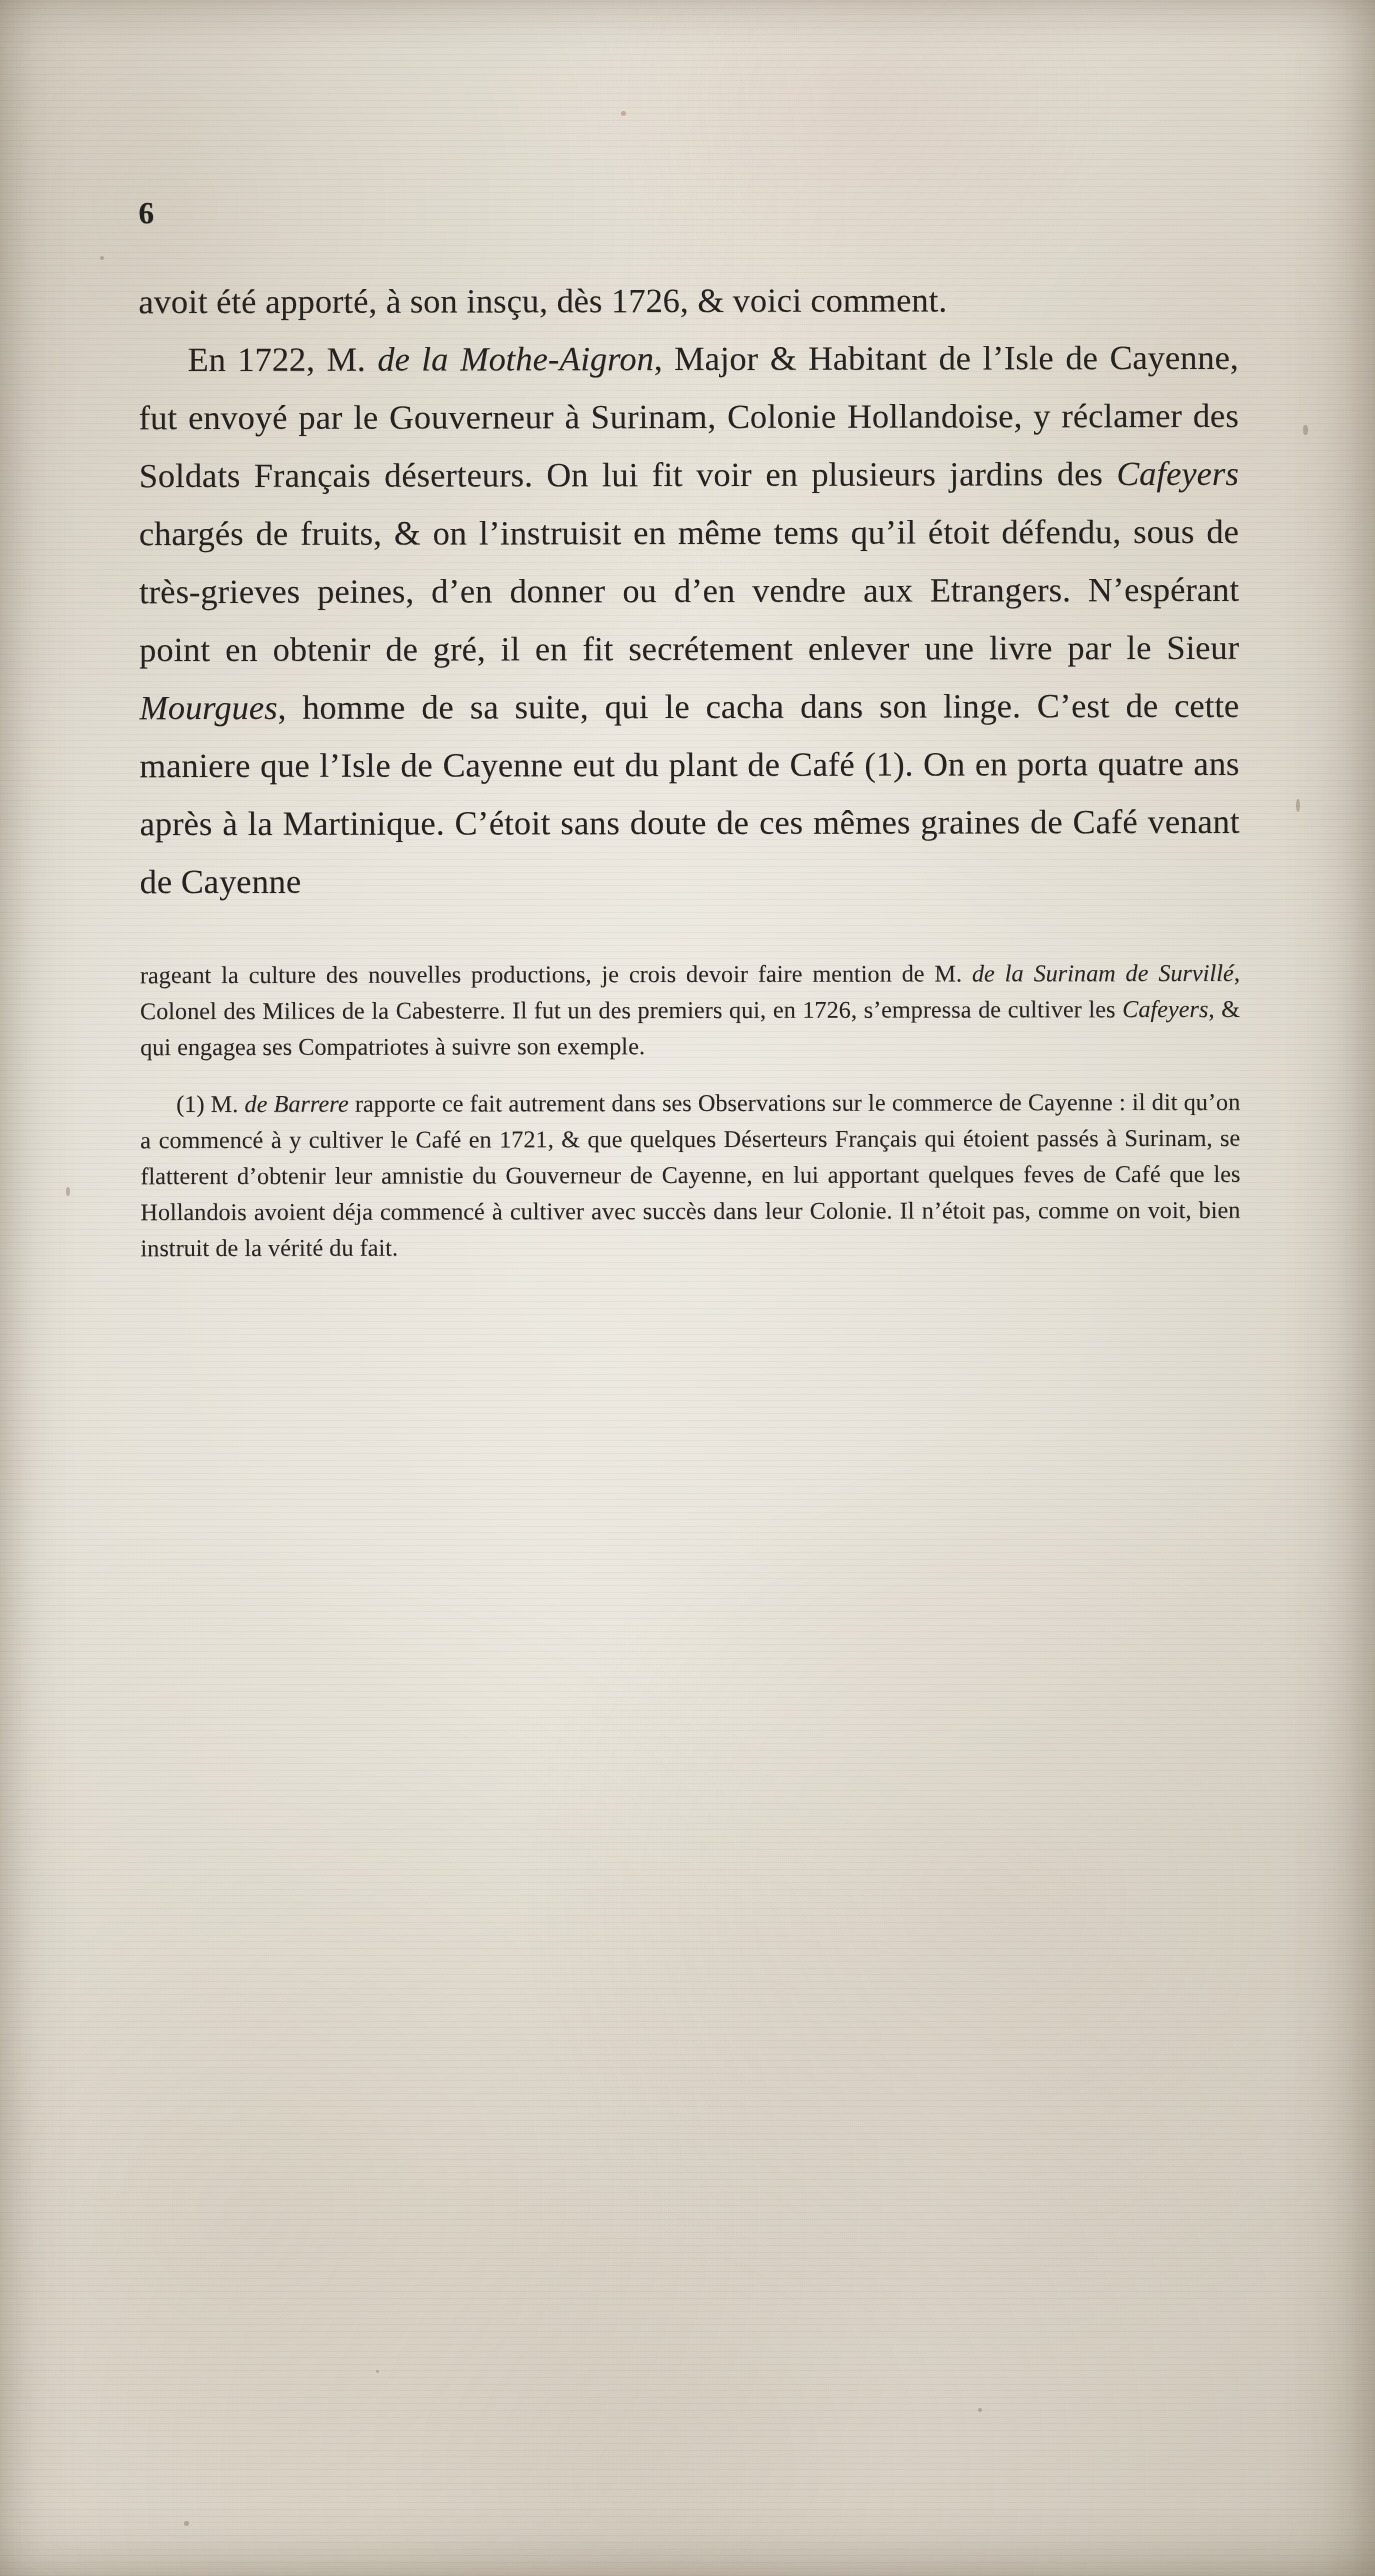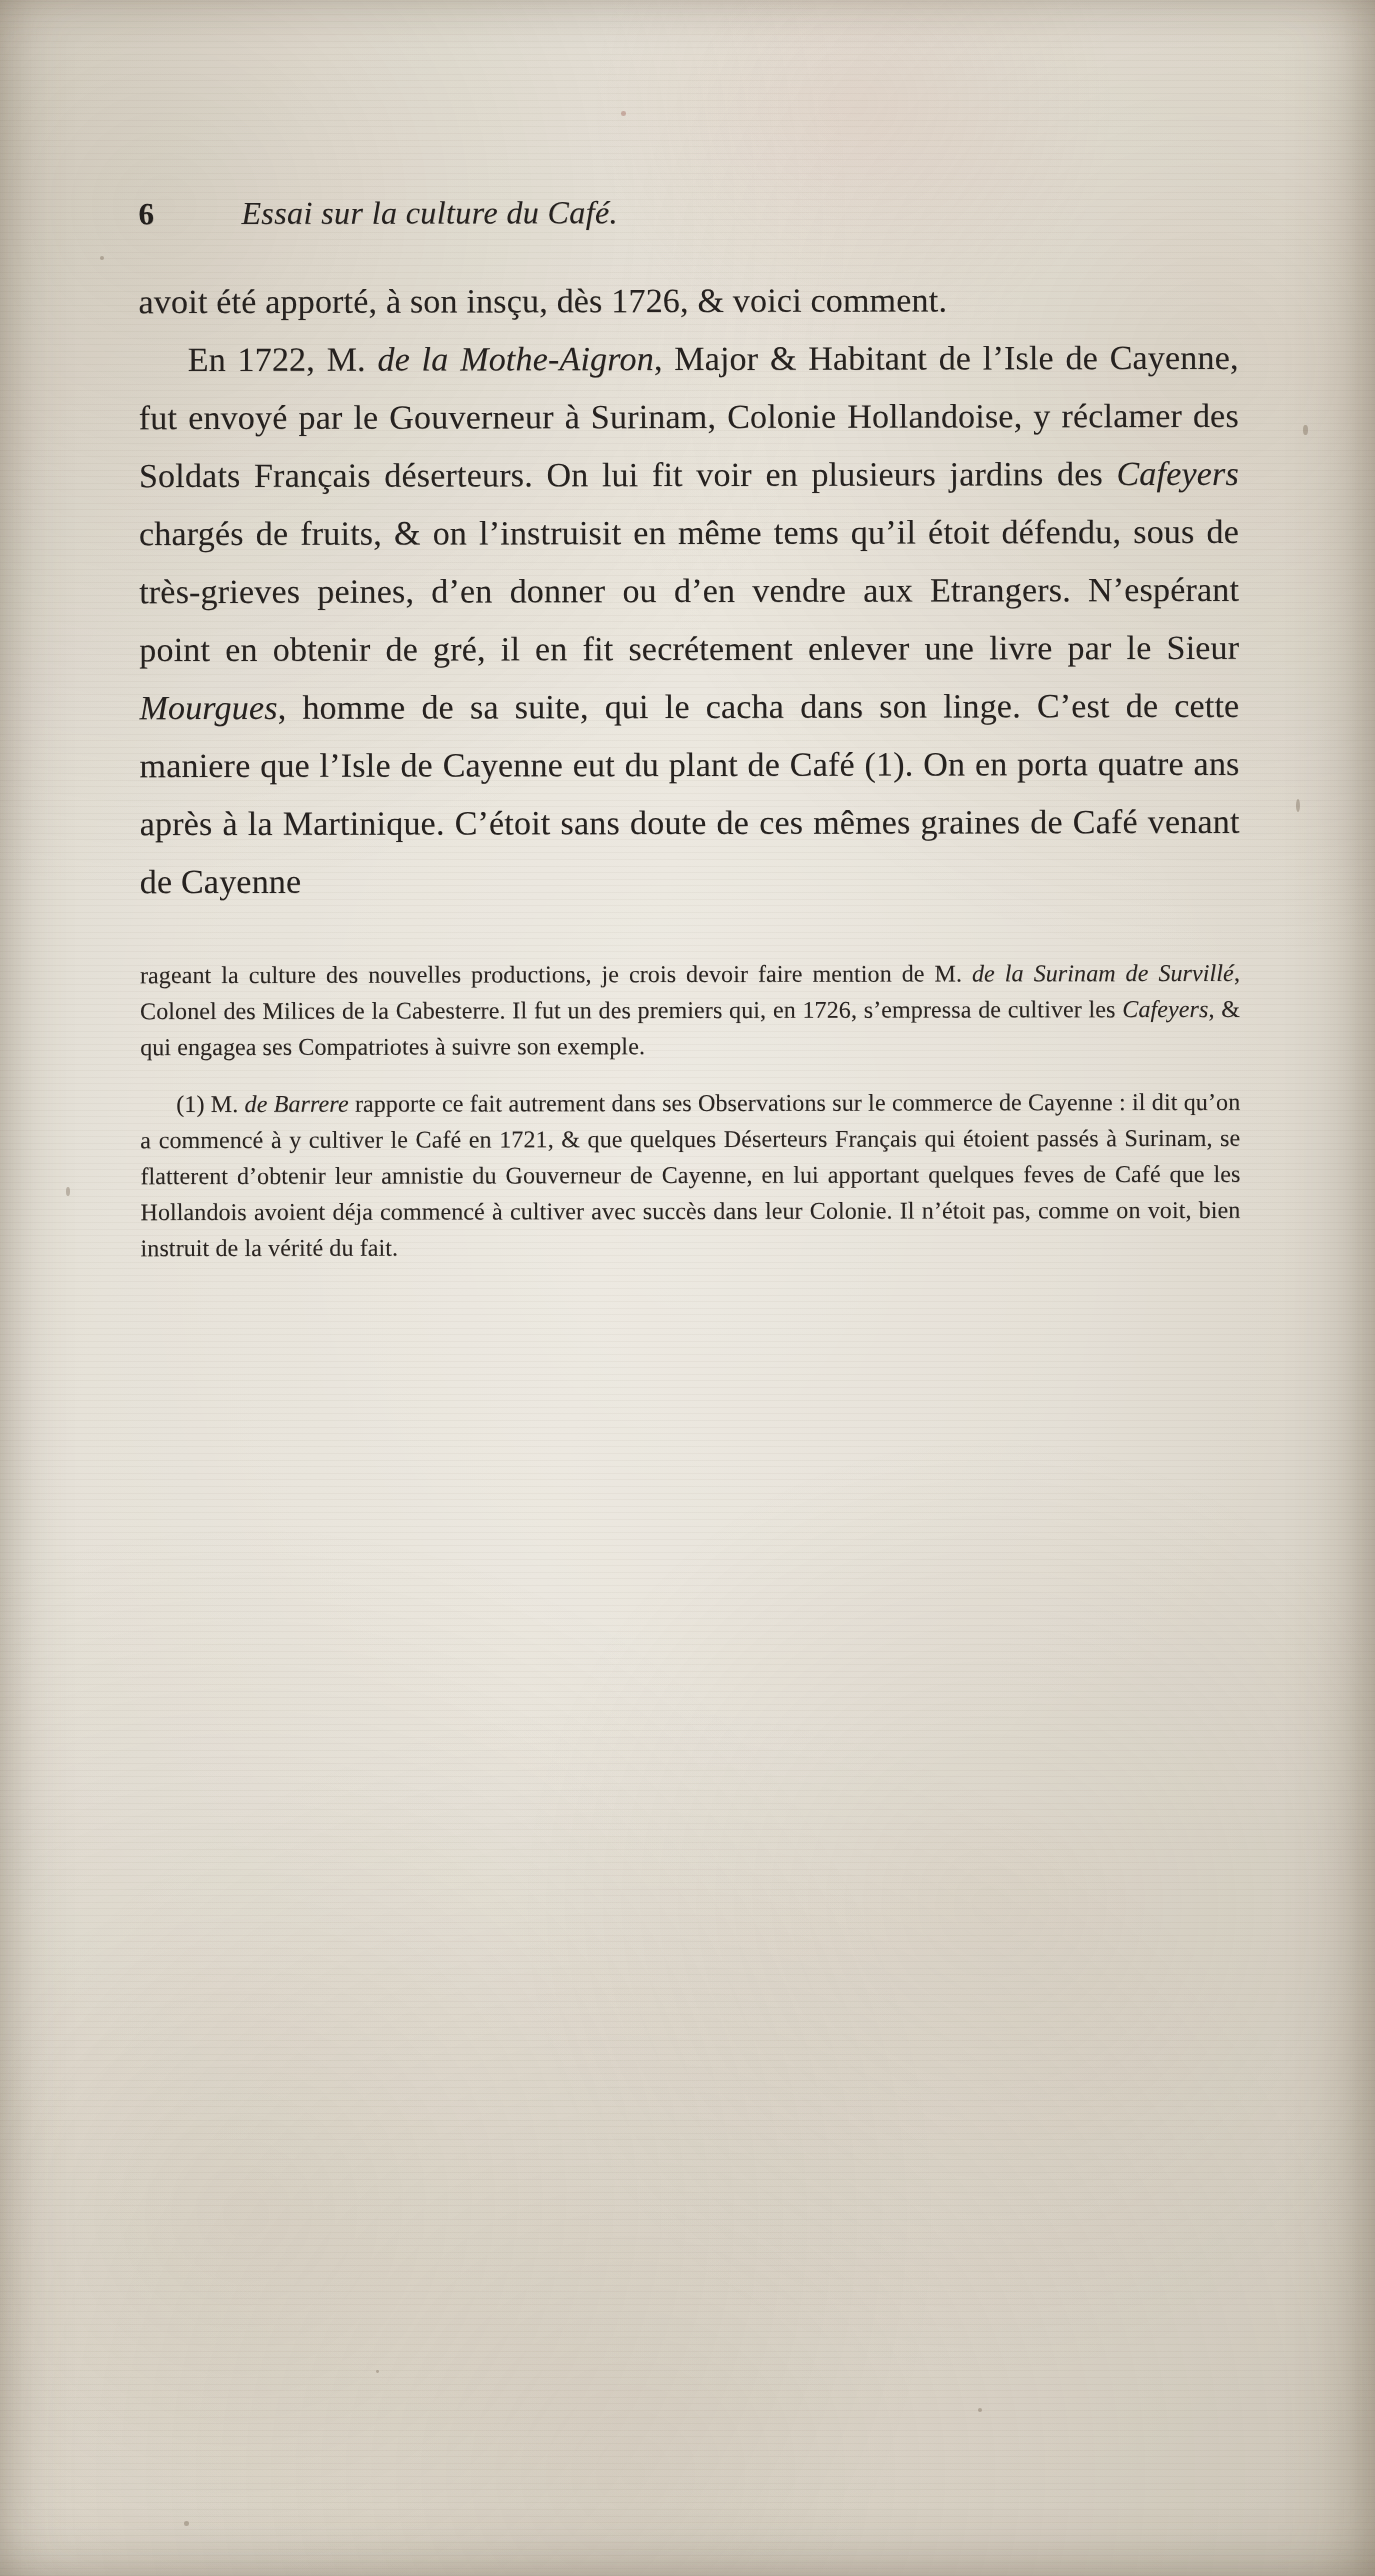--- a/index.html
+++ b/index.html
@@ -165,21 +165,20 @@
   <div class="speck" style="left:1296px; top:799px;  width:3.8px;  height:13px;"></div>
   <div class="speck" style="left:66px;   top:1187px; width:3.8px;  height:8.5px;"></div>
   <div class="speck" style="left:184px;  top:2521px; width:4.7px;  height:4.7px;"></div>
   <div class="speck" style="left:978px; top:2408px; width:3.8px;  height:3.8px;"></div>
   <div class="speck" style="left:376px;  top:2370px; width:2.8px;  height:2.8px;"></div>
 
   <div class="content skew">
 
     <div class="running-head">
       <div class="folio">6</div>
-      <div class="head-title">Essai sur la culture du Café.</div>
     </div>
 
     <div class="body-text">
       <p>avoit été apporté, à son insçu, dès 1726, &amp; voici comment.</p>
       <p class="indent">En 1722, M. <i>de la Mothe-Aigron</i>, Major &amp; Habitant de l’Isle de Cayenne, fut envoyé par le Gouverneur à Surinam, Colonie Hollandoise, y réclamer des Soldats Français déserteurs. On lui fit voir en plusieurs jardins des <i>Cafeyers</i> chargés de fruits, &amp; on l’instruisit en même tems qu’il étoit défendu, sous de très-grieves peines, d’en donner ou d’en vendre aux Etrangers. N’espérant point en obtenir de gré, il en fit secrétement enlever une livre par le Sieur <i>Mourgues</i>, homme de sa suite, qui le cacha dans son linge. C’est de cette maniere que l’Isle de Cayenne eut du plant de Café (1). On en porta quatre ans après à la Martinique. C’étoit sans doute de ces mêmes graines de Café venant de Cayenne</p>
     </div>
 
     <div class="note-rule"></div>
 
     <div class="notes">

